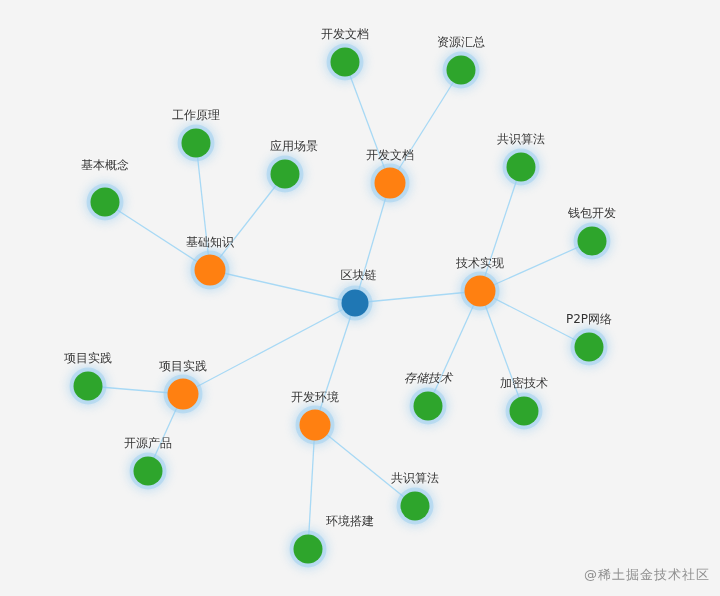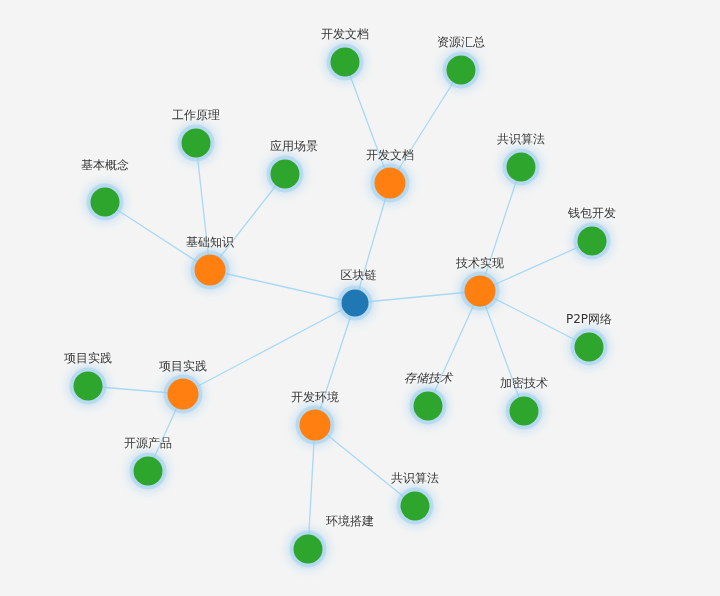--- a/index.html
+++ b/index.html
@@ -77,20 +77,21 @@
       <line x1="480" y1="291" x2="521" y2="167"></line>
       <line x1="480" y1="291" x2="592" y2="241"></line>
       <line x1="480" y1="291" x2="589" y2="347"></line>
       <line x1="480" y1="291" x2="428" y2="406"></line>
       <line x1="480" y1="291" x2="524" y2="411"></line>
       <line x1="183" y1="394" x2="88" y2="386"></line>
       <line x1="183" y1="394" x2="148" y2="471"></line>
       <line x1="315" y1="425" x2="308" y2="549"></line>
       <line x1="315" y1="425" x2="415" y2="506"></line>
     </svg>
+  <div class="watermark">@稀土掘金技术社区</div>
 <div class="node root" style="left: 355px; top: 303px;"></div>
     <div class="node-label" style="left: 355px; top: 282px; padding-left: 7px;">区块链</div>
     <div class="node branch" style="left: 210px; top: 270px;"></div>
     <div class="node-label" style="left: 210px; top: 249px;">基础知识</div>
     <div class="node branch" style="left: 390px; top: 183px;"></div>
     <div class="node-label" style="left: 390px; top: 162px;">开发文档</div>
     <div class="node branch" style="left: 480px; top: 291px;"></div>
     <div class="node-label" style="left: 480px; top: 270px;">技术实现</div>
     <div class="node branch" style="left: 183px; top: 394px;"></div>
     <div class="node-label" style="left: 183px; top: 373px;">项目实践</div>

